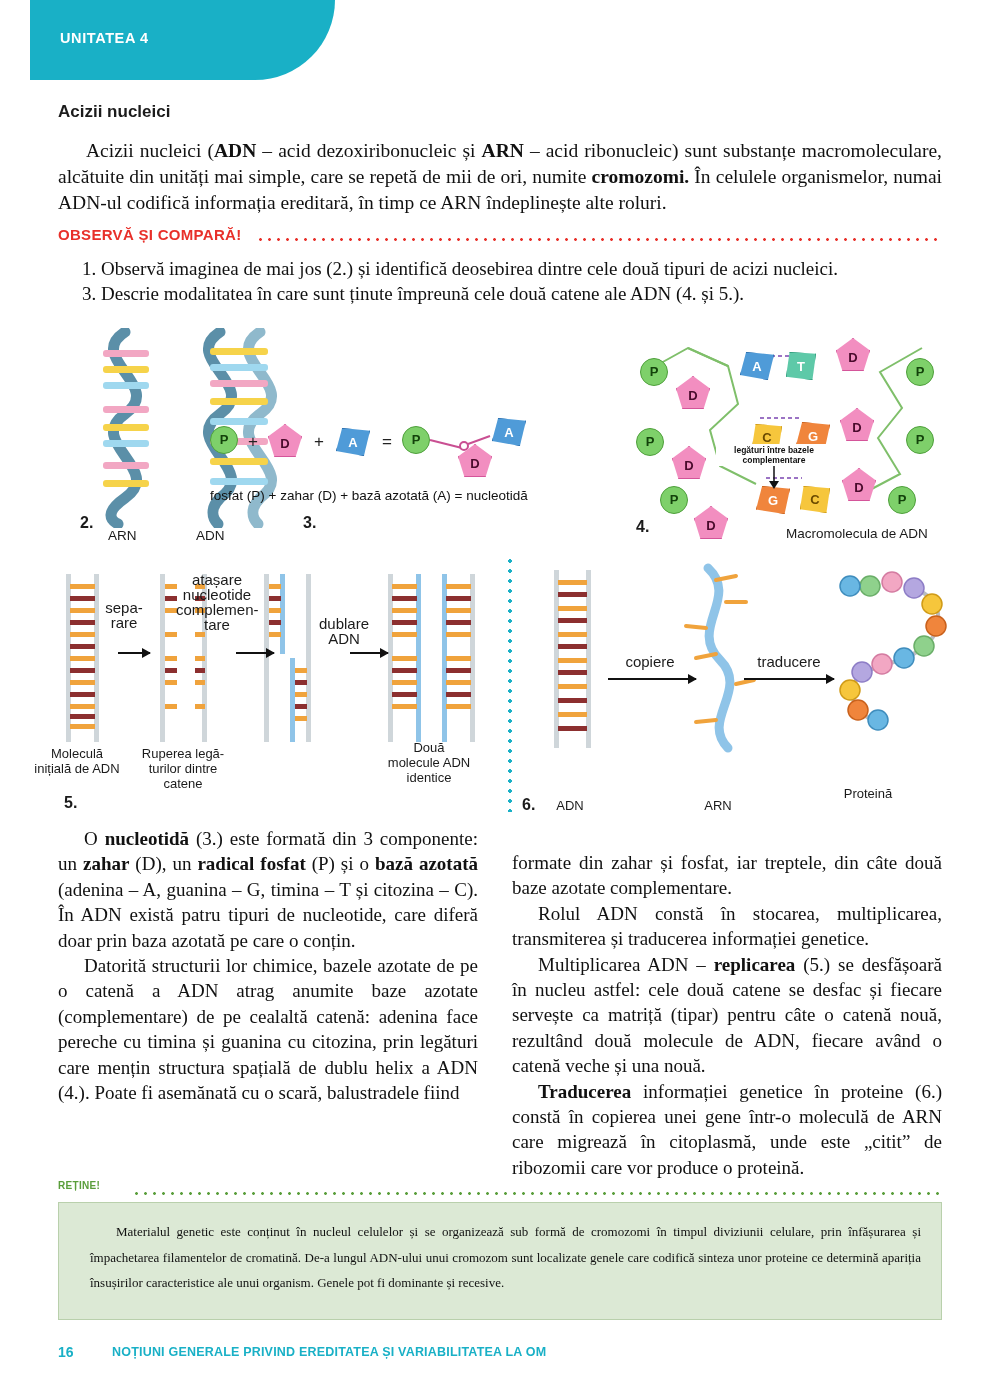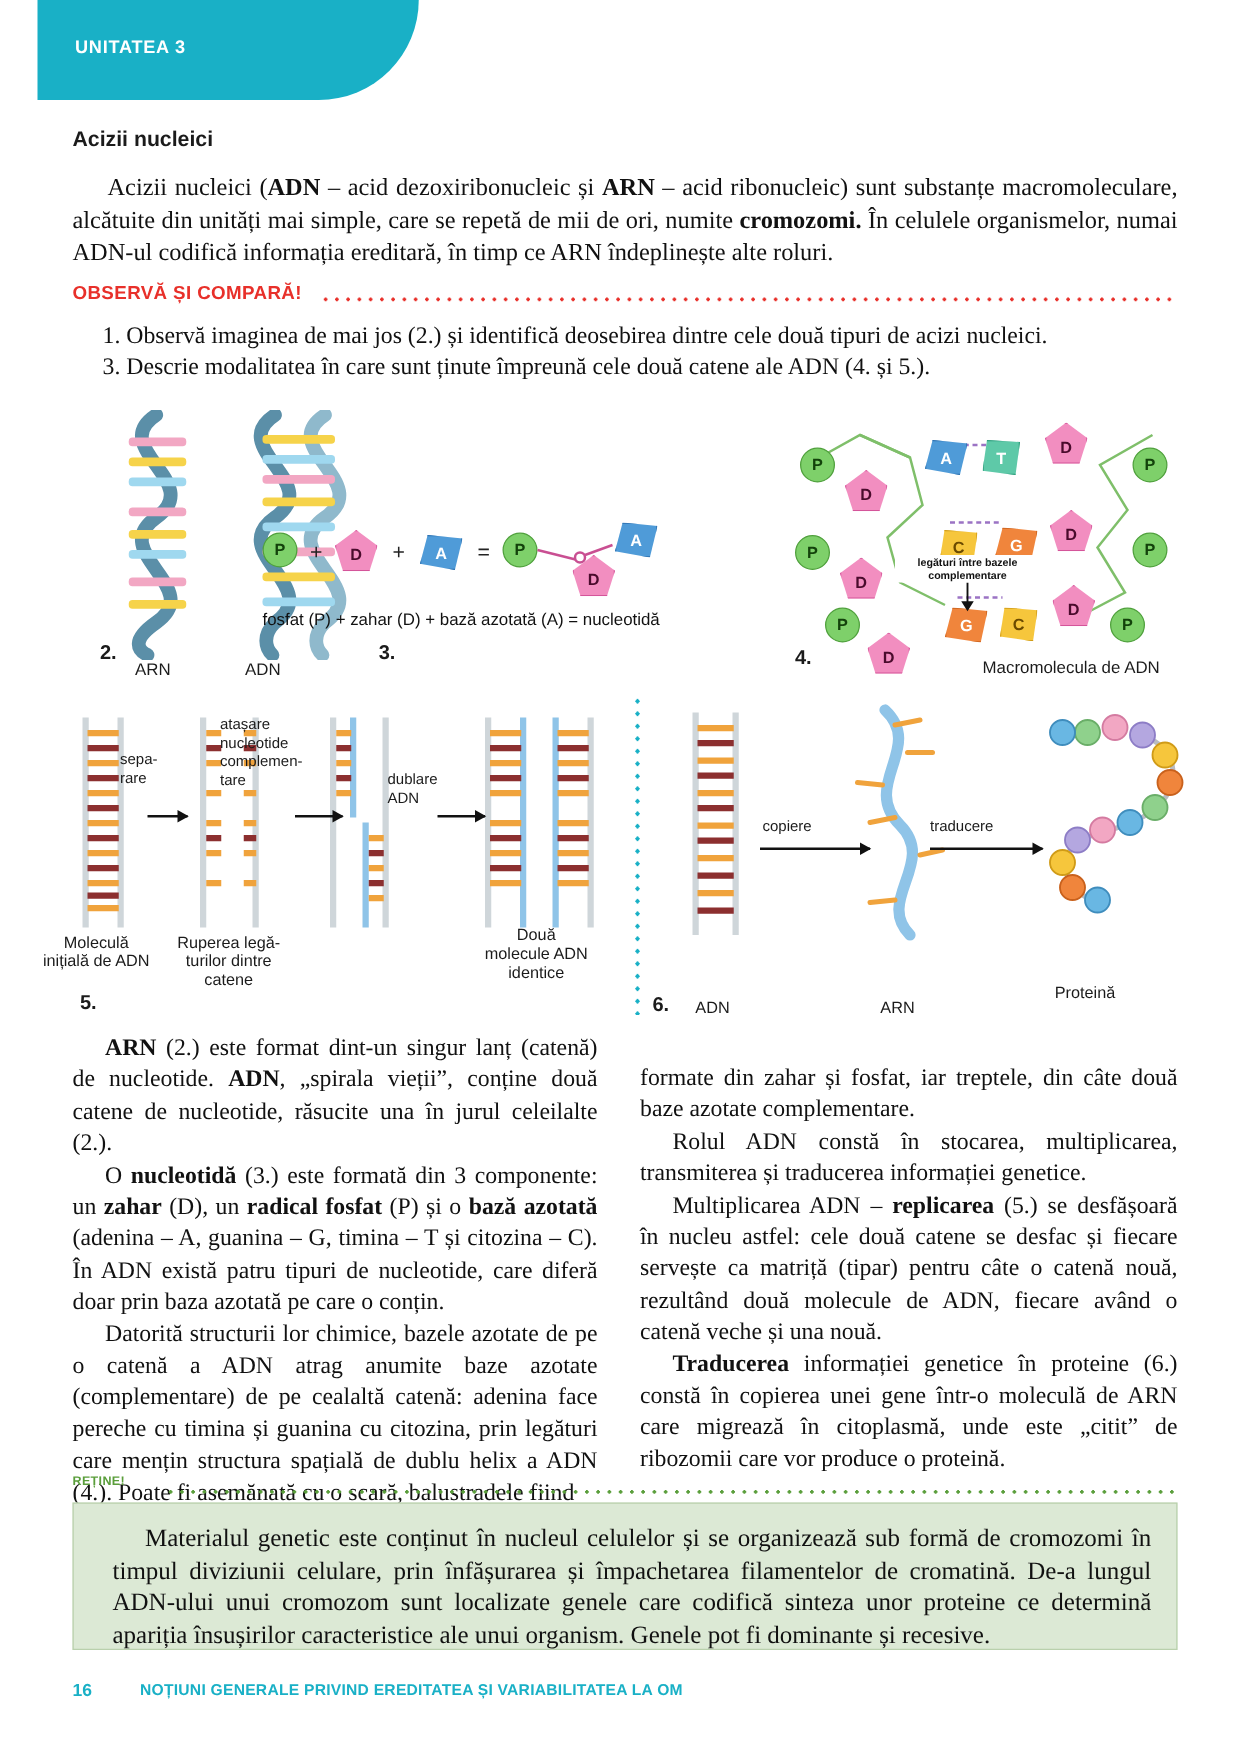--- a/index.html
+++ b/index.html
@@ -120,21 +120,21 @@
     position:absolute; left:508px; top:556px; width:4px; height:256px;
     background-image:radial-gradient(circle, #19b0c6 1.6px, transparent 1.8px);
     background-size:4px 10px;
   }
   .cap-s {
     position:absolute; font-family:"Liberation Sans", sans-serif;
     font-size:13px; color:#1b1b1b; text-align:center; line-height:15px;
   }
   .lbl-box {
     position:absolute; font-family:"Liberation Sans", sans-serif;
-    font-size:12px; color:#1b1b1b; line-height:15px;
+    font-size:15px; color:#1b1b1b; text-align:center; line-height:15px;
   }
   .arrow { position:absolute; height:2px; background:#111; }
   .arrow:after {
     content:""; position:absolute; right:-1px; top:-4px;
     border-left:9px solid #111; border-top:5px solid transparent; border-bottom:5px solid transparent;
   }
 
   
   .col-l {
     position:absolute; left:58px; top:826px; width:420px;
@@ -156,40 +156,40 @@
     position:absolute; left:132px; top:1192px; width:810px; height:3px;
     background-image:radial-gradient(circle, #5a9e3b 1.3px, transparent 1.5px);
     background-size:9px 3px;
   }
   .ret-box {
     position:absolute; left:58px; top:1202px; width:884px; height:118px;
     background:#dce9d5; border:1px solid #b9d0ac;
   }
   .ret-box p {
     margin:0; padding:16px 20px 0 31px; text-indent:26px;
-    font-size:20px; line-height:25.5px; text-align:justify;
+    font-size:13px; line-height:25.5px; text-align:justify;
   }
 
   
   .footer-num {
     position:absolute; left:58px; top:1344px;
     font-family:"Liberation Sans", sans-serif; font-weight:bold;
     font-size:14px; color:#19b0c6;
   }
   .footer-txt {
     position:absolute; left:112px; top:1345px;
     font-family:"Liberation Sans", sans-serif; font-weight:bold;
     font-size:12.5px; color:#19b0c6; letter-spacing:.2px;
   }
 </style>
 </head>
 <body>
 
 <div class="unit-tab">
-  <span>UNITATEA 3</span>
+  <span>UNITATEA 4</span>
 </div>
 
 <div class="h-title">Acizii nucleici</div>
 
 <div class="intro">
   <span class="ind">Acizii nucleici (<b>ADN</b> – acid dezoxiribonucleic și <b>ARN</b> – acid ribonucleic) sunt substanțe macromoleculare, alcătuite din unități mai simple, care se repetă de mii de ori, numite <b>cromozomi.</b> În celulele organismelor, numai ADN-ul codifică informația ereditară, în timp ce ARN îndeplinește alte roluri.</span>
 </div>
 
 <div class="obs-label">OBSERVĂ ȘI COMPARĂ!</div>
 <div class="dots-red"></div>
@@ -470,21 +470,20 @@
   <div class="lbl-box" style="left:610px; top:98px; width:80px;">copiere</div>
   <div class="lbl-box" style="left:744px; top:98px; width:90px;">traducere</div>
 
   <div class="fig-num" style="left:522px; top:240px;">6.</div>
   <div class="cap-s" style="left:540px; top:242px; width:60px;">ADN</div>
   <div class="cap-s" style="left:688px; top:242px; width:60px;">ARN</div>
   <div class="cap-s" style="left:818px; top:230px; width:100px;">Proteină</div>
 </div>
 
 <div class="col-l">
-  <p><b>ARN</b> (2.) este format dint-un singur lanț (catenă) de nucleotide. <b>ADN</b>, „spirala vieții”, conține două catene de nucleotide, răsucite una în jurul celeilalte (2.).</p>
   <p>O <b>nucleotidă</b> (3.) este formată din 3 componente: un <b>zahar</b> (D), un <b>radical fosfat</b> (P) și o <b>bază azotată</b> (adenina – A, guanina – G, timina – T și citozina – C). În ADN există patru tipuri de nucleotide, care diferă doar prin baza azotată pe care o conțin.</p>
   <p>Datorită structurii lor chimice, bazele azotate de pe o catenă a ADN atrag anumite baze azotate (complementare) de pe cealaltă catenă: adenina face pereche cu timina și guanina cu citozina, prin legături care mențin structura spațială de dublu helix a ADN (4.). Poate fi asemănată cu o scară, balustradele fiind</p>
 </div>
 
 <div class="col-r">
   <p style="text-indent:0;">formate din zahar și fosfat, iar treptele, din câte două baze azotate complementare.</p>
   <p>Rolul ADN constă în stocarea, multiplicarea, transmiterea și traducerea informației genetice.</p>
   <p>Multiplicarea ADN – <b>replicarea</b> (5.) se desfășoară în nucleu astfel: cele două catene se desfac și fiecare servește ca matriță (tipar) pentru câte o catenă nouă, rezultând două molecule de ADN, fiecare având o catenă veche și una nouă.</p>
   <p><b>Traducerea</b> informației genetice în proteine (6.) constă în copierea unei gene într-o moleculă de ARN care migrează în citoplasmă, unde este „citit” de ribozomii care vor produce o proteină.</p>
 </div>

